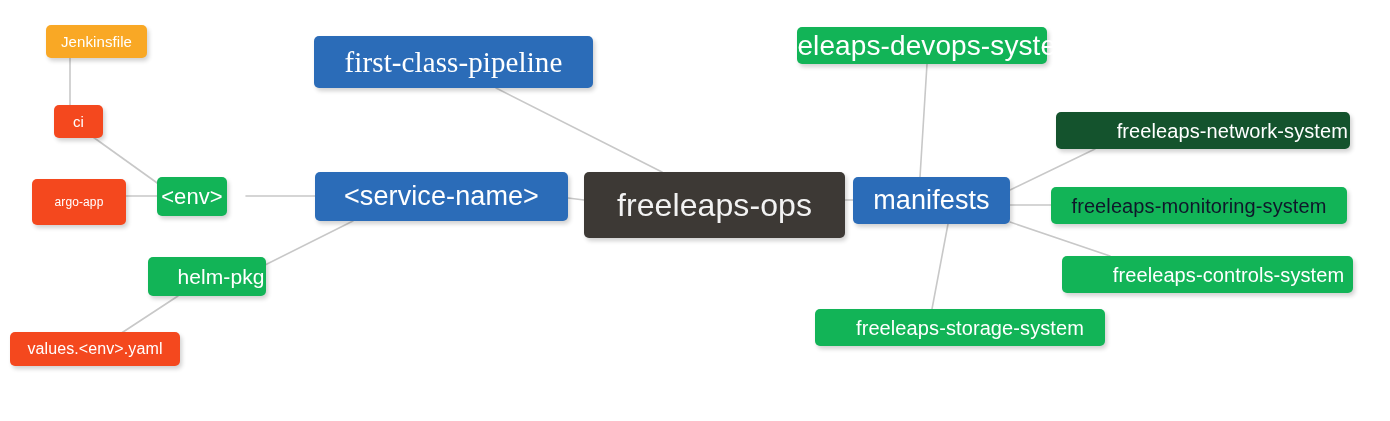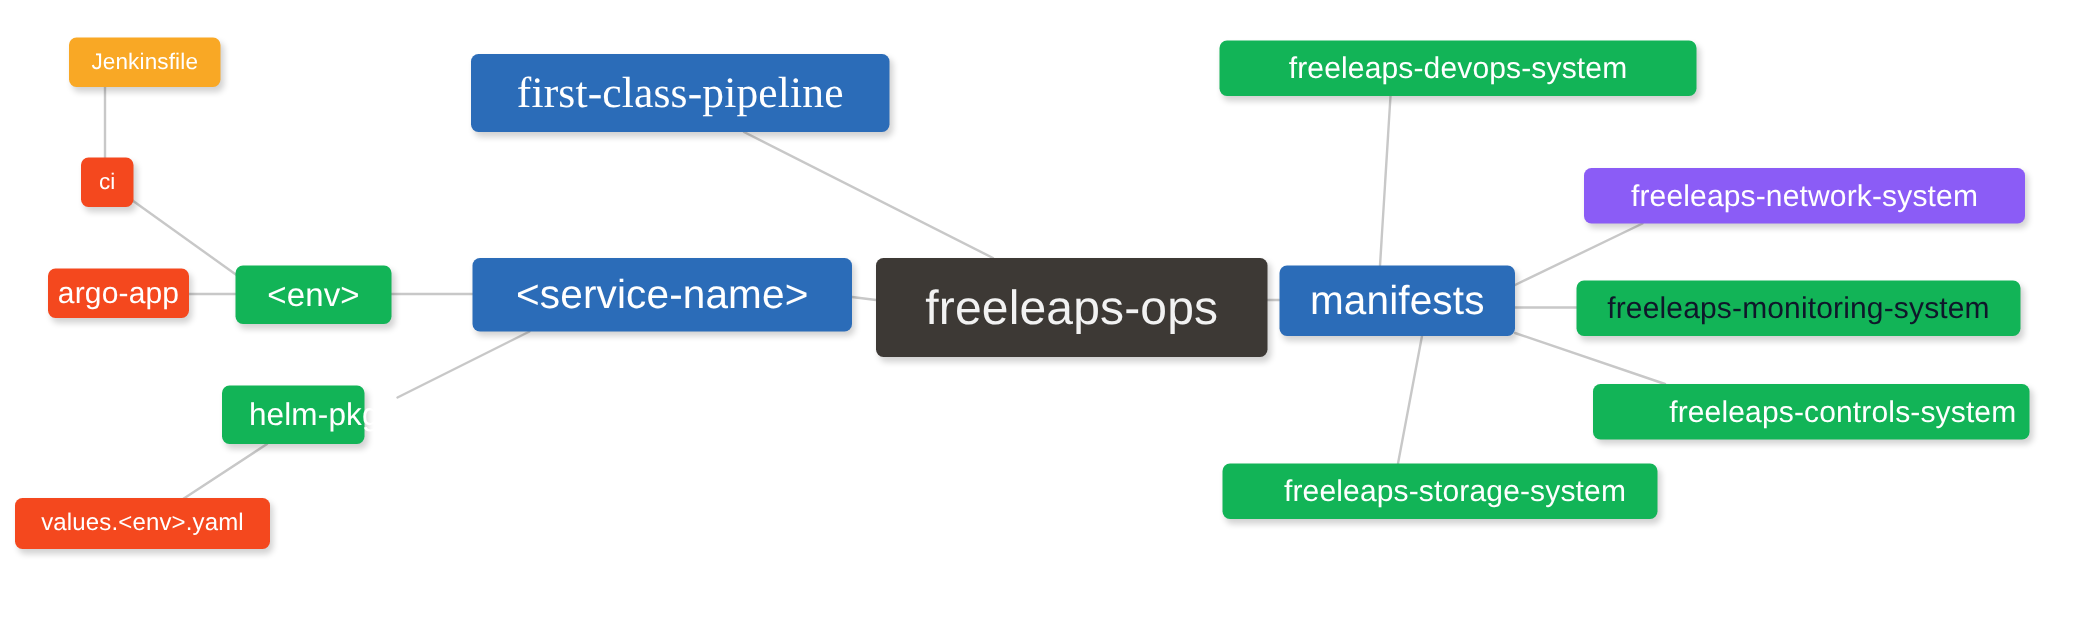--- a/index.html
+++ b/index.html
@@ -60,51 +60,51 @@
       <line x1="920" y1="177" x2="927" y2="64" stroke="#c8c8c8" stroke-width="1.6" stroke-linecap="round"></line>
       <line x1="1010" y1="190" x2="1095" y2="149" stroke="#c8c8c8" stroke-width="1.6" stroke-linecap="round"></line>
       <line x1="1010" y1="205" x2="1051" y2="205" stroke="#c8c8c8" stroke-width="1.6" stroke-linecap="round"></line>
       <line x1="1010" y1="222" x2="1110" y2="256" stroke="#c8c8c8" stroke-width="1.6" stroke-linecap="round"></line>
       <line x1="948" y1="224" x2="932" y2="309" stroke="#c8c8c8" stroke-width="1.6" stroke-linecap="round"></line>
     </svg>
   <div id="node-layer">
       <div class="node" style="left: 18px; top: 25px; width: 101px; height: 33px; background: rgb(249, 168, 37); color: rgb(255, 255, 255); font-size: 15px; margin-left: 28px;">
         <span class="node-label">Jenkinsfile</span>
       </div>
-      <div class="node" style="left: 54px; top: 105px; width: 35px; height: 33px; background: rgb(244, 72, 30); color: rgb(255, 255, 255); font-size: 15px;">
+      <div class="node" style="left: 54px; top: 105px; width: 49px; height: 33px; background: rgb(244, 72, 30); color: rgb(255, 255, 255); font-size: 15px;">
         <span class="node-label">ci</span>
       </div>
-      <div class="node" style="left: 32px; top: 179px; width: 94px; height: 33px; background: rgb(244, 72, 30); color: rgb(255, 255, 255); font-size: 20px;">
+      <div class="node" style="left: 32px; top: 179px; width: 94px; height: 46px; background: rgb(244, 72, 30); color: rgb(255, 255, 255); font-size: 12px;">
         <span class="node-label">argo-app</span>
       </div>
-      <div class="node" style="left: 157px; top: 177px; width: 104px; height: 39px; background: rgb(18, 180, 87); color: rgb(255, 255, 255); font-size: 22px;">
+      <div class="node" style="left: 157px; top: 177px; width: 70px; height: 39px; background: rgb(18, 180, 87); color: rgb(255, 255, 255); font-size: 22px;">
         <span class="node-label">&lt;env&gt;</span>
       </div>
-      <div class="node" style="left: 148px; top: 257px; width: 95px; height: 39px; background: rgb(18, 180, 87); color: rgb(255, 255, 255); font-size: 21px; padding-left: 28px;">
+      <div class="node" style="left: 148px; top: 257px; width: 118px; height: 39px; background: rgb(18, 180, 87); color: rgb(255, 255, 255); font-size: 21px; padding-left: 28px;">
         <span class="node-label">helm-pkg</span>
       </div>
       <div class="node" style="left: 10px; top: 332px; width: 170px; height: 34px; background: rgb(244, 72, 30); color: rgb(255, 255, 255); font-size: 16px;">
         <span class="node-label">values.&lt;env&gt;.yaml</span>
       </div>
       <div class="node" style="left: 314px; top: 36px; width: 279px; height: 52px; background: rgb(43, 108, 184); color: rgb(255, 255, 255); font-size: 29px; font-family: Liberation Serif, serif;">
         <span class="node-label">first-class-pipeline</span>
       </div>
       <div class="node" style="left: 315px; top: 172px; width: 253px; height: 49px; background: rgb(43, 108, 184); color: rgb(255, 255, 255); font-size: 27px; justify-content: center;">
         <span class="node-label">&lt;service-name&gt;</span>
       </div>
       <div class="node" style="left: 584px; top: 172px; width: 261px; height: 66px; background: rgb(61, 57, 53); color: rgb(242, 242, 242); font-size: 32px;">
         <span class="node-label">freeleaps-ops</span>
       </div>
       <div class="node" style="left: 853px; top: 177px; width: 157px; height: 47px; background: rgb(43, 108, 184); color: rgb(255, 255, 255); font-size: 27px;">
         <span class="node-label">manifests</span>
       </div>
-      <div class="node" style="left: 797px; top: 27px; width: 318px; height: 37px; background: rgb(18, 180, 87); color: rgb(255, 255, 255); font-size: 20px; margin-left: 16px;">
+      <div class="node" style="left: 797px; top: 27px; width: 250px; height: 37px; background: rgb(18, 180, 87); color: rgb(255, 255, 255); font-size: 28px;">
         <span class="node-label">freeleaps-devops-system</span>
       </div>
-      <div class="node" style="left: 1056px; top: 112px; width: 294px; height: 37px; background: #8b5cf6; color: rgb(255, 255, 255); font-size: 20px;">
+      <div class="node" style="left: 1056px; top: 112px; width: 294px; height: 37px; background: #14532d; color: rgb(255, 255, 255); font-size: 20px; justify-content: flex-end;">
         <span class="node-label">freeleaps-network-system</span>
       </div>
       <div class="node" style="left: 1051px; top: 187px; width: 296px; height: 37px; background: rgb(18, 180, 87); color: #0f172a; font-size: 20px;">
         <span class="node-label">freeleaps-monitoring-system</span>
       </div>
       <div class="node" style="left: 1062px; top: 256px; width: 291px; height: 37px; background: rgb(18, 180, 87); color: rgb(255, 255, 255); font-size: 20px; padding-left: 42px;">
         <span class="node-label">freeleaps-controls-system</span>
       </div>
       <div class="node" style="left: 815px; top: 309px; width: 290px; height: 37px; background: rgb(18, 180, 87); color: rgb(255, 255, 255); font-size: 20px; padding-left: 20px;">
         <span class="node-label">freeleaps-storage-system</span>

